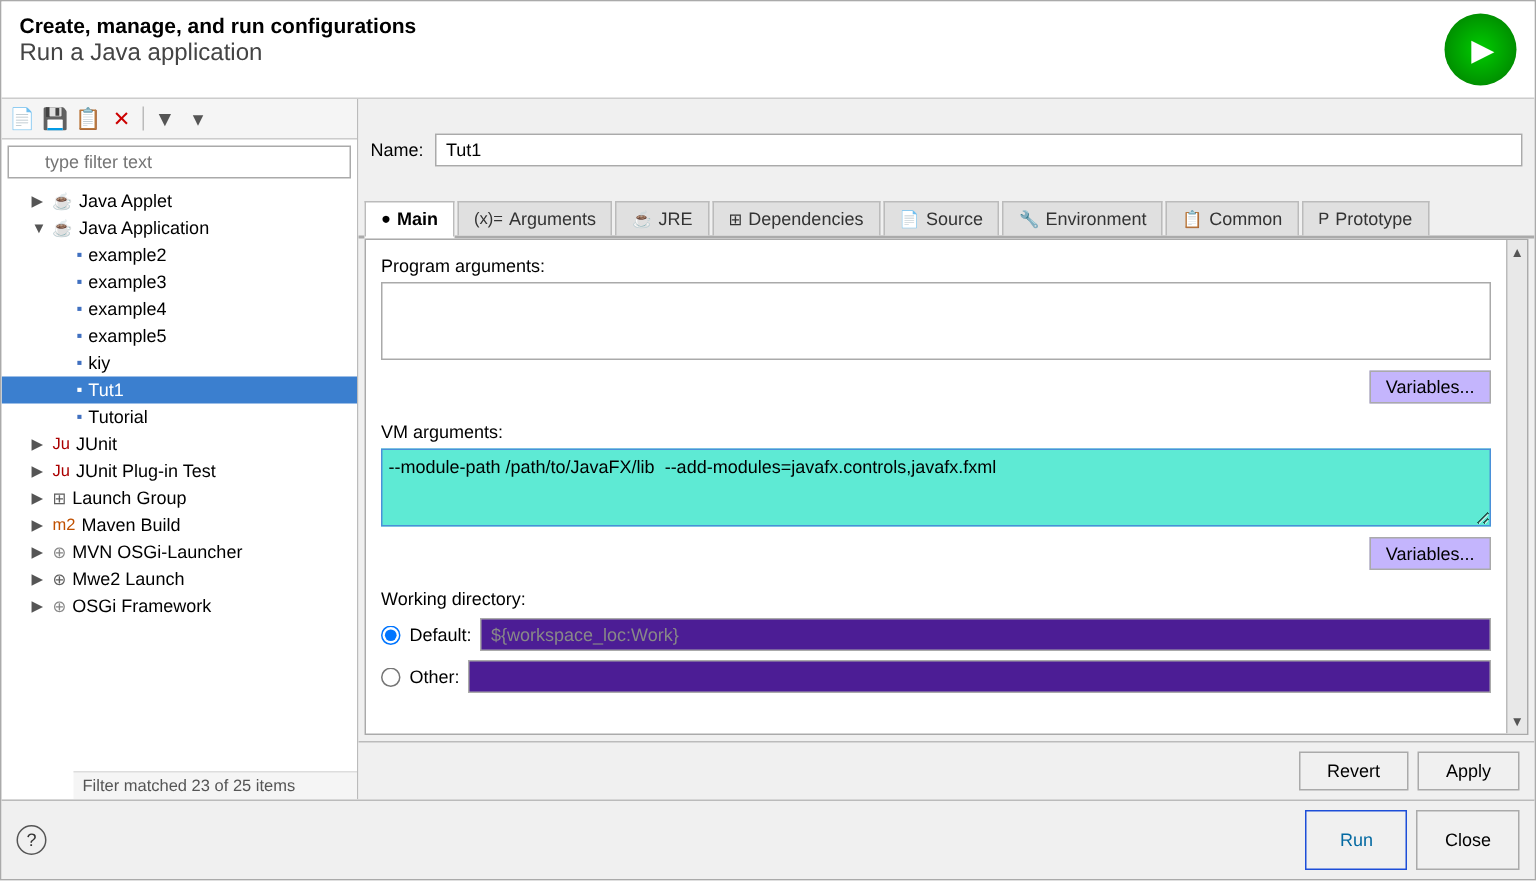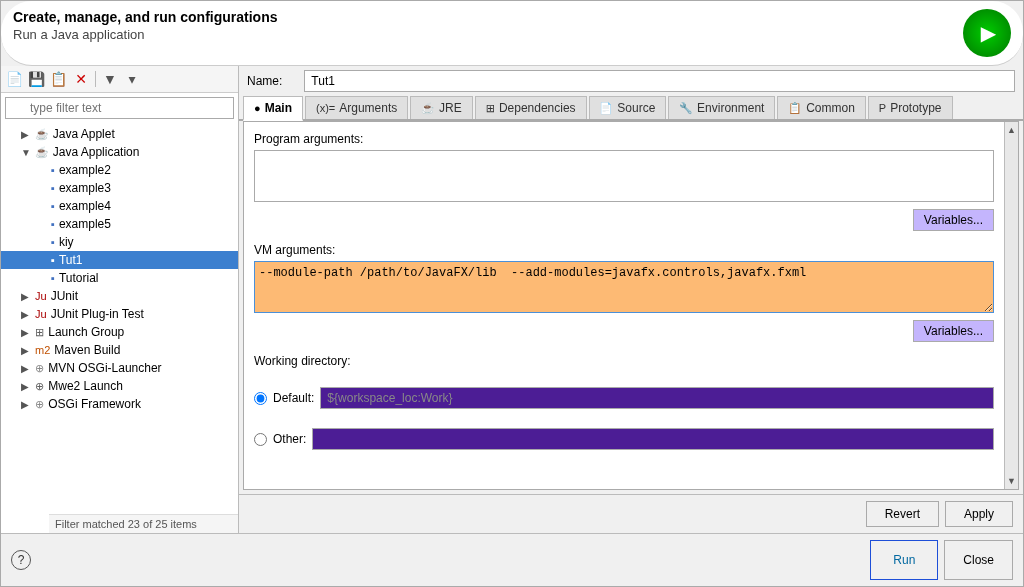--- a/index.html
+++ b/index.html
@@ -1,23 +1,23 @@
 <!DOCTYPE html>
 <html><head>
   <meta charset="utf-8">
   <style>
     * { box-sizing: border-box; margin: 0; padding: 0; font-family: 'Segoe UI', Arial, sans-serif; font-size: 12px; }
     body { background: #f0f0f0; width: 1024px; height: 587px; overflow: hidden; }
 
     .dialog { width: 1024px; height: 587px; background: #f0f0f0; display: flex; flex-direction: column; border: 1px solid #aaa; }
 
-    .dialog-header { background: #fff; padding: 8px 12px; border-bottom: 1px solid #ccc; display: flex; align-items: flex-start; justify-content: space-between; border-radius: 31px; }
+    .dialog-header { background: #fff; padding: 8px 12px; border-bottom: 1px solid #ccc; display: flex; align-items: flex-start; justify-content: space-between; }
     .dialog-header-text { }
     .dialog-title { font-size: 14px; font-weight: bold; color: #000; }
-    .dialog-subtitle { font-size: 13px; color: #444; margin-top: 2px; }
+    .dialog-subtitle { font-size: 16px; color: #444; margin-top: 2px; }
     .run-icon { width: 48px; height: 48px; background: radial-gradient(circle, #00cc00, #007700); border-radius: 50%; display: flex; align-items: center; justify-content: center; }
     .run-icon::after { content: '▶'; color: white; font-size: 20px; margin-left: 3px; }
 
     .dialog-body { display: flex; flex: 1; overflow: hidden; }
 
     
     .left-panel { width: 238px; display: flex; flex-direction: column; border-right: 1px solid #bbb; background: #fff; }
     .toolbar { display: flex; align-items: center; padding: 3px 4px; border-bottom: 1px solid #ccc; gap: 2px; background: #f5f5f5; }
     .toolbar-btn { width: 20px; height: 20px; border: 1px solid transparent; background: transparent; cursor: pointer; display: flex; align-items: center; justify-content: center; font-size: 14px; color: #555; }
     .toolbar-sep { width: 1px; height: 16px; background: #bbb; margin: 0 2px; }
@@ -36,39 +36,39 @@
     .item-icon.app { color: #4070c0; }
     .item-icon.junit { color: #a00; }
     .item-icon.maven { color: #c05000; }
     .item-icon.osgi { color: #888; }
     .item-icon.launch { color: #606060; }
 
     .filter-status { padding: 3px 6px; font-size: 11px; color: #555; border-top: 1px solid #ddd; background: #f5f5f5; margin-left: 48px; }
 
     
     .right-panel { flex: 1; display: flex; flex-direction: column; background: #f0f0f0; }
-    .name-row { display: flex; align-items: center; padding: 4px 8px; background: #f0f0f0; gap: 22px; }
+    .name-row { display: flex; align-items: center; padding: 23px 8px; background: #f0f0f0; gap: 8px; }
     .name-label { font-size: 12px; color: #000; }
     .name-input { flex: 1; border: 1px solid #aaa; padding: 3px 6px; font-size: 12px; background: #fff; }
 
     .tabs { display: flex; border-bottom: 2px solid #aaa; background: #f0f0f0; padding: 0 4px; }
     .tab { padding: 4px 10px; border: 1px solid #bbb; border-bottom: none; background: #e0e0e0; margin-right: 2px; cursor: pointer; display: flex; align-items: center; gap: 4px; font-size: 11px; color: #333; }
     .tab.active { background: #fff; border-bottom: 2px solid #fff; margin-bottom: -2px; color: #000; font-weight: bold; }
     .tab-icon { font-size: 11px; }
 
     .section-label { font-size: 12px; color: #000; margin-bottom: 4px; }
     .text-area { width: 100%; border: 1px solid #aaa; font-size: 12px; resize: none; padding: 4px; background: #fff; }
 
     .vars-btn { float: right; padding: 3px 10px; border: 1px solid #aaa; background: #c4b5fd; cursor: pointer; font-size: 12px; margin-top: 4px; }
 
     .vm-section { margin-top: 12px; }
-    .vm-input { width: 100%; border: 1px solid #4a90d9; padding: 4px 6px; font-size: 12px; background: #fdba74; font-family: Liberation Mono, monospace; }
+    .vm-input { width: 100%; border: 1px solid #4a90d9; padding: 4px 6px; font-size: 12px; background: #5eead4; }
 
     .working-dir { margin-top: 12px; }
-    .radio-row { display: flex; align-items: center; gap: 6px; margin: 19px 0; }
+    .radio-row { display: flex; align-items: center; gap: 6px; margin: 6px 0; }
     .radio-row input[type=radio] { margin: 0; }
     .dir-input { flex: 1; border: 1px solid #aaa; padding: 3px 6px; background: #4c1d95; font-size: 12px; color: #888; }
 
     .bottom-bar { display: flex; align-items: center; justify-content: flex-end; padding: 6px 10px; gap: 6px; border-top: 1px solid #bbb; background: #f0f0f0; }
     .bottom-btn { padding: 5px 18px; border: 1px solid #aaa; background: #f0f0f0; cursor: pointer; font-size: 12px; }
 
     .dialog-footer { display: flex; align-items: center; justify-content: space-between; padding: 6px 10px; border-top: 1px solid #bbb; background: #f0f0f0; }
     .help-icon { width: 20px; height: 20px; border: 1px solid #555; border-radius: 50%; display: flex; align-items: center; justify-content: center; font-size: 12px; color: #333; cursor: pointer; }
     .footer-btns { display: flex; gap: 6px; }
     .run-btn { padding: 12px 22px; border: 1px solid #1d4ed8; background: #f0f0f0; cursor: pointer; font-size: 12px; color: #0369a1; }

